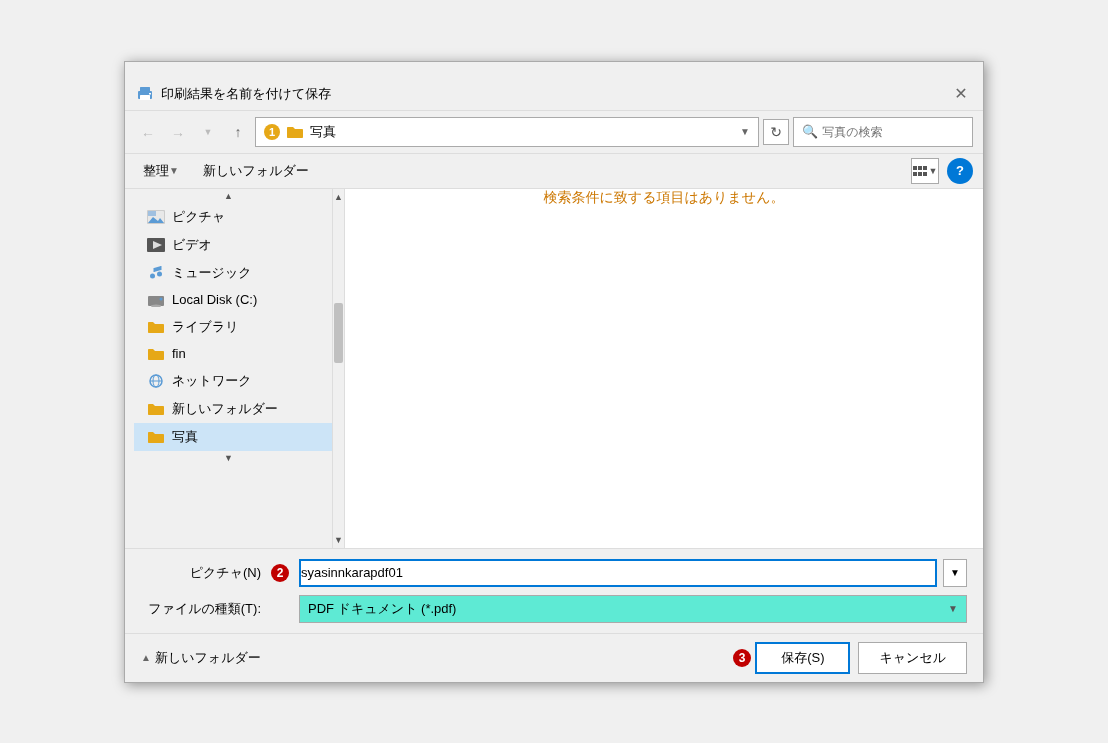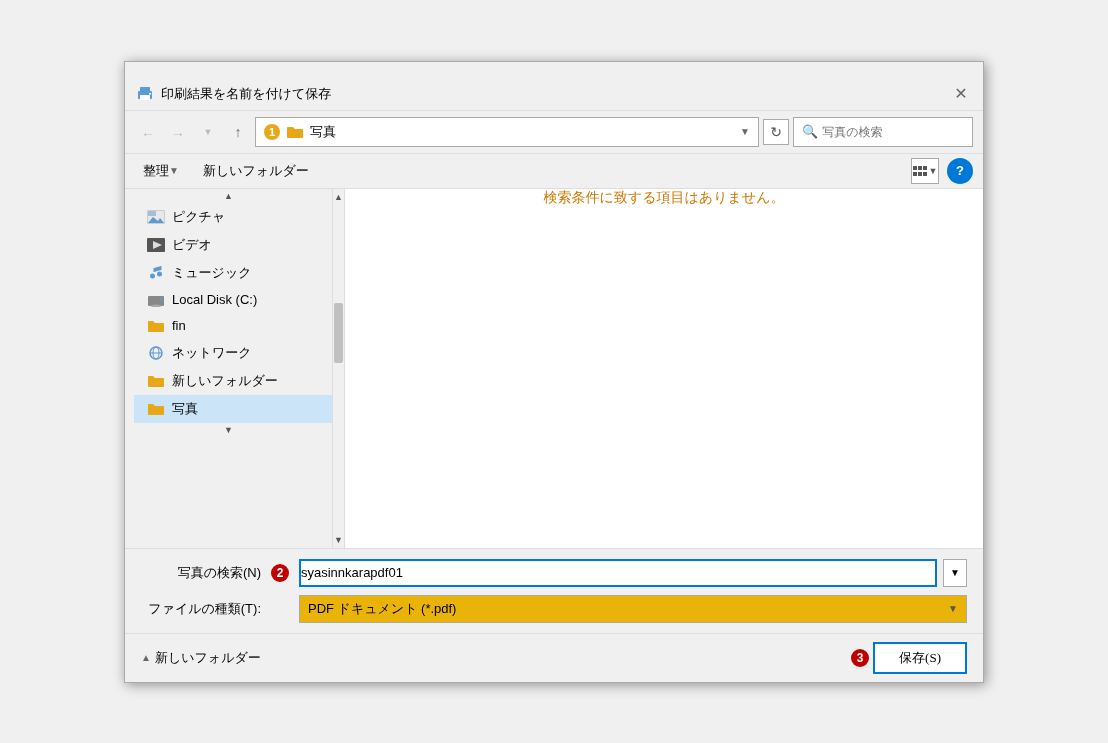--- a/index.html
+++ b/index.html
@@ -261,21 +261,21 @@
       text-align: right;
       font-size: 13px;
       color: #000;
       flex-shrink: 0;
     }
     .form-select {
       flex: 1;
       display: flex;
       align-items: center;
       justify-content: space-between;
-      background: #eab308;
+      background: #5eead4;
       border: 1px solid #aaa;
       height: 28px;
       padding: 0 8px;
       font-size: 13px;
       cursor: pointer;
     }
     .form-select-arrow { color: #555; font-size: 10px; }
 
     
     .button-row {
@@ -297,21 +297,21 @@
     .folder-toggle-icon { color: #666; font-size: 10px; }
     .btn-group {
       display: flex;
       gap: 8px;
     }
     .btn-save {
       padding: 5px 24px;
       background: #fff;
       border: 2px solid #0078d7;
       font-size: 13px;
-      font-family: Liberation Serif, serif;
+      font-family: Liberation Sans, sans-serif;
       cursor: pointer;
       color: #000;
     }
     .btn-cancel {
       padding: 5px 20px;
       background: #fff;
       border: 1px solid #aaa;
       font-size: 13px;
       font-family: inherit;
       cursor: pointer;
@@ -487,20 +487,28 @@
           <div class="sidebar-icon">
             <svg width="18" height="14" viewBox="0 0 18 14">
                 <rect x="1" y="3" width="16" height="10" rx="1" fill="#888"></rect>
                 <ellipse cx="9" cy="13" rx="5" ry="1.5" fill="#aaa"></ellipse>
                 <circle cx="14" cy="6" r="1.5" fill="#5b9bd5"></circle>
               </svg>
           </div>
           <span>Local Disk (C:)</span>
         </div>
 
+        <div class="sidebar-item">
+          <div class="sidebar-icon">
+            <svg width="18" height="14" viewBox="0 0 18 14">
+                <path d="M1 3C1 2.45 1.45 2 2 2H6L8 4H16C16.55 4 17 4.45 17 5V12C17 12.55 16.55 13 16 13H2C1.45 13 1 12.55 1 12V3Z" fill="#e6a817"></path>
+              </svg>
+          </div>
+          <span>ライブラリ</span>
+        </div>
 
         <div class="sidebar-item">
           <div class="sidebar-icon">
             <svg width="18" height="14" viewBox="0 0 18 14">
                 <path d="M1 3C1 2.45 1.45 2 2 2H6L8 4H16C16.55 4 17 4.45 17 5V12C17 12.55 16.55 13 16 13H2C1.45 13 1 12.55 1 12V3Z" fill="#e6a817"></path>
               </svg>
           </div>
           <span>fin</span>
         </div>
 
@@ -546,21 +554,21 @@
     </div>
 
     <div class="file-area">
       <span class="empty-message">検索条件に致する項目はありません。</span>
     </div>
   </div>
 
   <div class="form-area">
     <div class="form-row">
       <div class="form-label">
-        <span>写真の検索(N</span><span>)</span>
+        <span>ピクチャ(N</span><span>)</span>
       </div>
       <div class="step-badge">2</div>
       <div style="flex:1; display:flex; align-items:center; gap:6px;">
         <div style="flex:1; border: 2px solid #0078d7; background:#fff; height:28px; display:flex; align-items:center; padding: 0 0;">
           <span style="font-size:13px;">syasinnkarapdf01</span>
         </div>
         <div style="width:24px; height:28px; background:#fff; border:1px solid #aaa; display:flex; align-items:center; justify-content:center; cursor:pointer; font-size:10px;">▼</div>
       </div>
     </div>
     <div class="form-row">
@@ -576,15 +584,16 @@
   <div class="button-row">
     <div class="folder-toggle">
       <span class="folder-toggle-icon">▲</span>
       <span>新しいフォルダー</span>
     </div>
     <div class="btn-group">
       <div style="display:flex; align-items:center; gap:4px;">
         <div class="step-badge">3</div>
         <button class="btn-save">保存(S)</button>
       </div>
+      <button class="btn-cancel">キャンセル</button>
     </div>
   </div>
 </div>
 
 </body></html>

